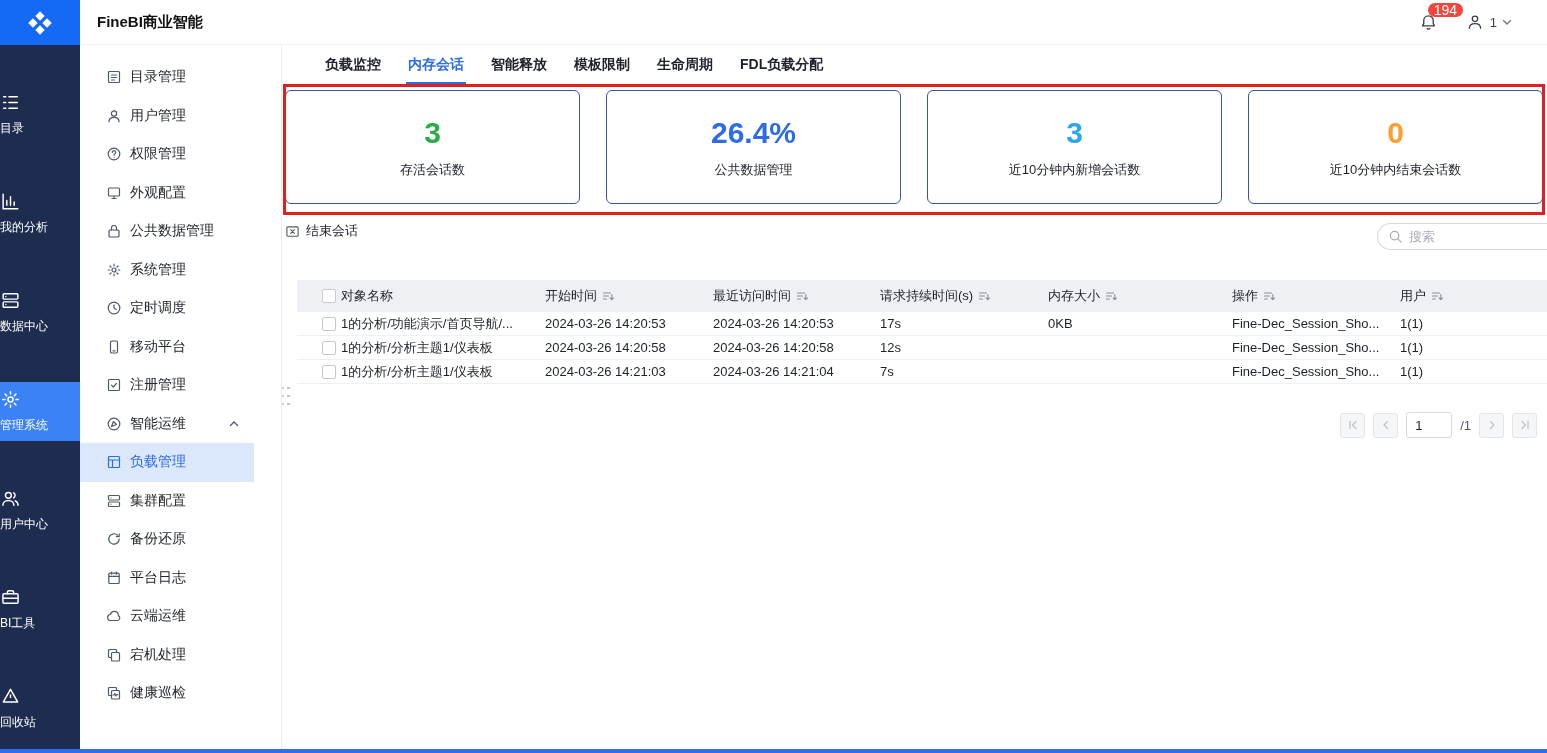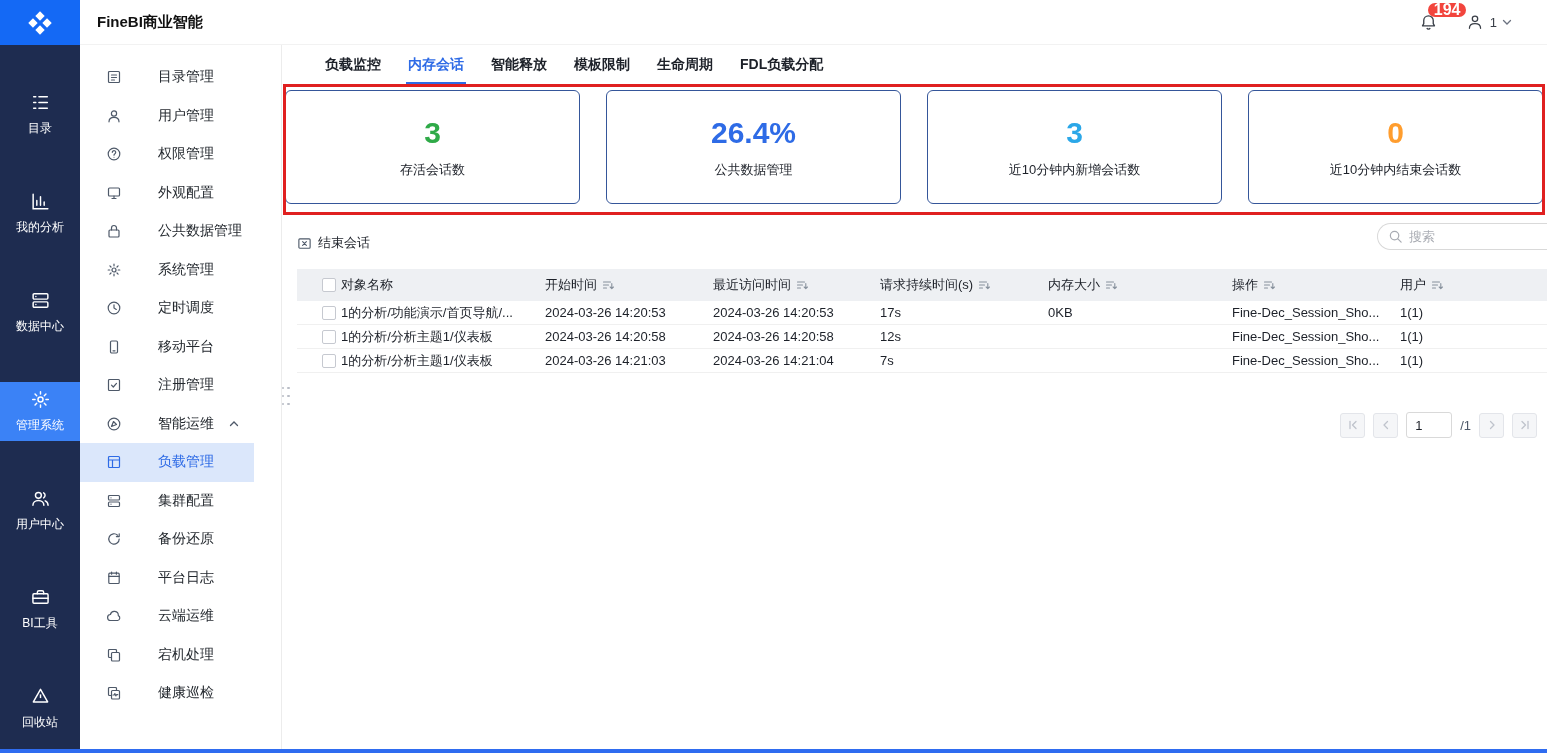--- a/index.html
+++ b/index.html
@@ -7,67 +7,67 @@
   body {
     font-family:"Liberation Sans","DejaVu Sans",sans-serif;
     background:#fff; color:#1d2129; overflow:hidden; position:relative;
   }
   svg { display:block; }
 
   
   .rail { position:absolute; left:0; top:0; width:80px; height:100%; background:#1e2c50; z-index:10; }
   .rail-logo { height:45px; background:#1469f5; display:flex; align-items:center; justify-content:center; cursor:pointer; }
   .rail-items { padding-top:40px; }
-  .rail-item { width:80px; height:59px; margin-bottom:40px; display:flex; flex-direction:column; align-items:center; justify-content:center; color:#fff; cursor:pointer; }
+  .rail-item { width:80px; height:59px; margin-bottom:40px; display:flex; flex-direction:column; align-items:flex-start; justify-content:center; color:#fff; cursor:pointer; }
   .rail-item.active { background:#3b82f6; }
   .ri-label { font-size:12px; margin-top:7px; white-space:nowrap; }
   .ri-ic { color:#fff; }
 
   
   .topbar { position:absolute; left:80px; top:0; right:0; height:45px; background:#fff; border-bottom:1px solid #f2f2f2; display:flex; align-items:center; z-index:5; }
   .topbar-title { font-size:15px; font-weight:bold; color:#111; margin-left:17px; }
   .topbar-right { margin-left:auto; display:flex; align-items:center; margin-right:34px; color:#3a3f48; }
   .bell-wrap { position:relative; cursor:pointer; }
-  .badge { position:absolute; top:-10px; left:9px; background:#f2453d; color:#fff; font-size:16px; line-height:14px; border-radius:8px; padding:0 6px; font-weight:bold; }
+  .badge { position:absolute; top:-10px; left:9px; background:#f2453d; color:#fff; font-size:14px; line-height:14px; border-radius:8px; padding:0 6px; font-weight:normal; }
   .person-wrap { margin-left:28px; cursor:pointer; }
   .user-count { font-size:13px; margin-left:6px; }
   .chev-dn { margin-left:4px; color:#6b7280; cursor:pointer; }
 
   
   .sidebar { position:absolute; left:80px; top:45px; width:202px; bottom:0; background:#fff; border-right:1px solid #ececec; padding-top:13px; z-index:4; }
   .side-item { width:174px; height:38.5px; display:flex; align-items:center; padding-left:26px; font-size:14px; color:#24292f; cursor:pointer; }
   .side-item.sub { padding-left:26px;text-align:center; }
   .side-item.selected { background:#dbe7fb; color:#2e6be6; }
   .side-item.selected .si-ic { color:#2e6be6; }
   .si-ic { width:16px; height:16px; margin-right:8px; color:#4e5969; flex:0 0 auto; }
-  .si-label { white-space:nowrap;margin-left:28px; }
+  .si-label { white-space:nowrap; }
   .chev-up { margin-left:auto; margin-right:14px; color:#4e5969; }
 
   
   .main { position:absolute; left:283px; top:45px; right:0; bottom:0; background:#fff; }
   .tabs { display:flex; align-items:stretch; height:40px; padding-left:42px; gap:27px; }
   .tab { font-size:14px; font-weight:bold; color:#1d2129; cursor:pointer; position:relative; display:flex; align-items:center; }
   .tab.active { color:#2e6be6; }
   .tab.active::after { content:""; position:absolute; left:-2px; right:-2px; bottom:0; height:3px; background:#2e6be6; }
 
   .annotation { position:absolute; left:0; top:39px; width:1262px; height:131px; border:3px solid #e02020; z-index:6; pointer-events:none; }
 
   .cards { position:absolute; left:2px; top:45px; width:1258px; display:flex; gap:26px; }
   .card { flex:1 1 0; height:114px; border:1px solid #35569a; border-radius:6px; background:#fff; display:flex; flex-direction:column; align-items:center; justify-content:center; }
   .card-value { font-size:30px; font-weight:bold; }
   .card-label { font-size:13px; color:#1d2129; margin-top:11px; }
 
-  .toolbar { position:absolute; top:177px; left:14px; right:0; height:30px; display:flex; align-items:flex-end; }
+  .toolbar { position:absolute; top:177px; left:2px; right:0; height:30px; display:flex; align-items:flex-start; }
   .end-session { display:flex; align-items:center; gap:6px; font-size:13px; color:#1d2129; cursor:pointer; }
   .es-ic { color:#4e5969; }
   .search { position:absolute; right:0; top:1px; width:170px; height:27px; border:1px solid #d9d9d9; border-right:none; border-radius:14px 0 0 14px; display:flex; align-items:center; padding-left:10px; gap:6px; color:#a8abb2; background:#fff; }
   .search input { border:none; outline:none; font-size:13px; width:115px; color:#333; background:transparent; font-family:inherit; }
   .search input::placeholder { color:#a8abb2; }
 
-  .table { position:absolute; left:14px; top:224px; right:0; }
+  .table { position:absolute; left:14px; top:235px; right:0; }
   .grid-row { display:grid; grid-template-columns:44px 204px 168px 167px 168px 184px 168px 1fr; align-items:center; }
   .thead { height:32px; background:#eef0f3; font-size:13px; color:#1d2129; }
   .trow { height:24px; border-bottom:1px solid #f0f0f0; font-size:13px; color:#1d2129; background:#fff; }
   .cell-cb { padding-left:25px; display:flex; align-items:center; }
   .cb { width:14px; height:14px; border:1px solid #c6c9d0; border-radius:2px; background:#fff; cursor:pointer; flex:0 0 auto; }
   .th { display:flex; align-items:center; gap:5px; }
   .sort-ic { color:#86909c; cursor:pointer; }
   .cell { white-space:nowrap; overflow:hidden; text-overflow:ellipsis; padding-right:12px; }
 
   .pagination { position:absolute; right:10px; top:367px; display:flex; align-items:center; gap:8px; }

